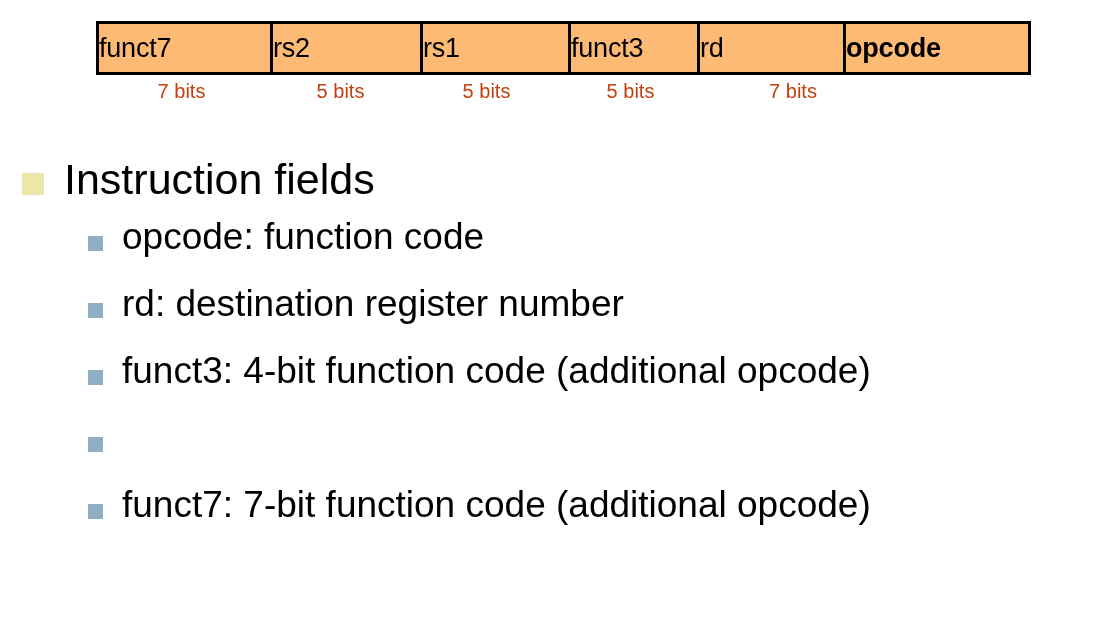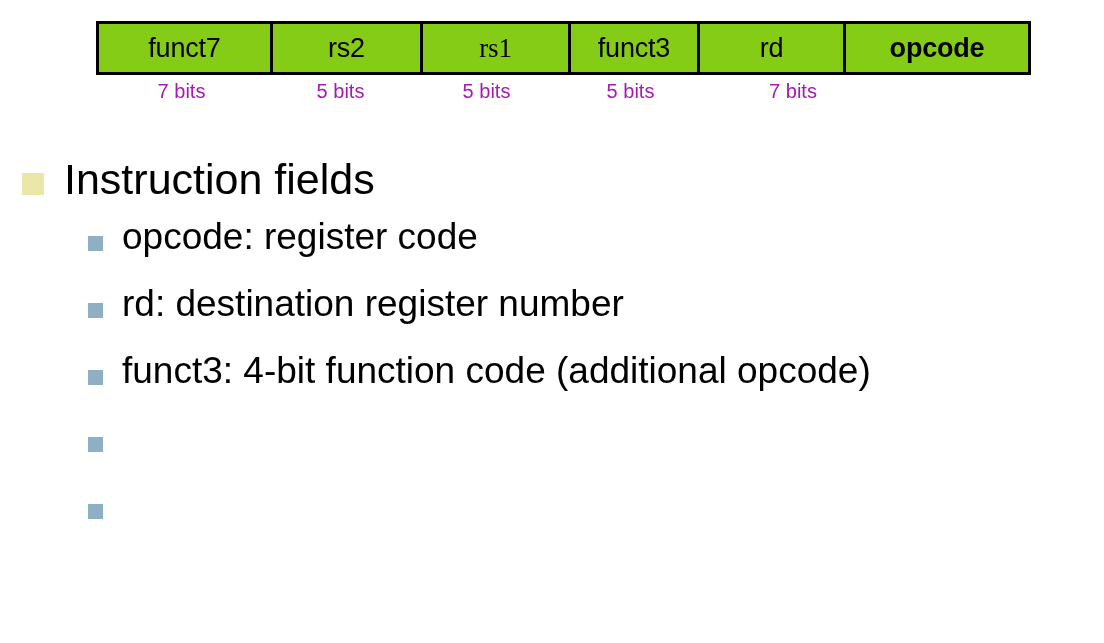--- a/index.html
+++ b/index.html
@@ -26,46 +26,45 @@
   #format-table {
     border-collapse: collapse;
     table-layout: fixed;
     width: 914px;
     border: 3px solid #000000;
   }
   #format-table td.field-cell {
     border-left: 3px solid #000000;
     border-right: 3px solid #000000;
     height: 48px;
-    text-align: center;
     vertical-align: middle;
     font-size: 27px;
     line-height: 1;
     color: #000000;
-    background: #84cc16;
+    background: #fdba74;
     padding: 0;
     letter-spacing: -0.2px;
     margin-top: 28px;
   }
   #format-table td.field-cell:first-child { border-left: none; }
   #format-table td.field-cell:last-child  { border-right: none; font-weight: bold; }
 
   
   #bits-row {
     position: absolute;
     left: 96px;
     top: 80px;
     width: 914px;
     display: flex;
   }
   #bits-row .bits-cell {
     text-align: center;
     font-size: 20px;
     line-height: 1.15;
-    color: #a21caf;
+    color: #c2410c;
     white-space: nowrap;
   }
 
   
   #outline {
     position: absolute;
     left: 0;
     top: 155px;
     width: 1104px;
   }
@@ -117,21 +116,21 @@
 </style>
 </head>
 <body style="background: rgb(255, 255, 255); color: rgb(0, 0, 0);">
 
 <div id="format-table-wrap">
   <table id="format-table">
     <tbody>
       <tr>
         <td class="field-cell" style="width: 171px;">funct7</td>
         <td class="field-cell" style="width: 147px;">rs2</td>
-        <td class="field-cell" style="width: 145px; font-family: Liberation Serif, serif;">rs1</td>
+        <td class="field-cell" style="width: 145px;">rs1</td>
         <td class="field-cell" style="width: 126px;">funct3</td>
         <td class="field-cell" style="width: 143px;">rd</td>
         <td class="field-cell" style="width: 182px;">opcode</td>
       </tr>
     </tbody>
   </table>
 </div>
 
 <div id="bits-row">
   <div class="bits-cell" style="width: 171px;">7 bits</div>
@@ -144,31 +143,32 @@
 <div id="outline">
 
   <div class="level1-item">
     <span class="level1-marker" style="background: rgb(235, 231, 169);"></span>
     <span class="level1-text">Instruction fields</span>
   </div>
 
   <div class="level2-list">
     <div class="level2-item">
       <span class="level2-marker" style="background: rgb(143, 176, 196);"></span>
-      <span class="level2-text">opcode: register code</span>
+      <span class="level2-text">opcode: function code</span>
     </div>
     <div class="level2-item">
       <span class="level2-marker" style="background: rgb(143, 176, 196);"></span>
       <span class="level2-text">rd: destination register number</span>
     </div>
     <div class="level2-item">
       <span class="level2-marker" style="background: rgb(143, 176, 196);"></span>
       <span class="level2-text">funct3: 4-bit function code (additional opcode)</span>
     </div>
     <div class="level2-item">
       <span class="level2-marker" style="background: rgb(143, 176, 196);"></span>
     </div>
     <div class="level2-item">
       <span class="level2-marker" style="background: rgb(143, 176, 196);"></span>
+      <span class="level2-text">funct7: 7-bit function code (additional opcode)</span>
     </div>
   </div>
 
 </div>
 
 </body></html>

